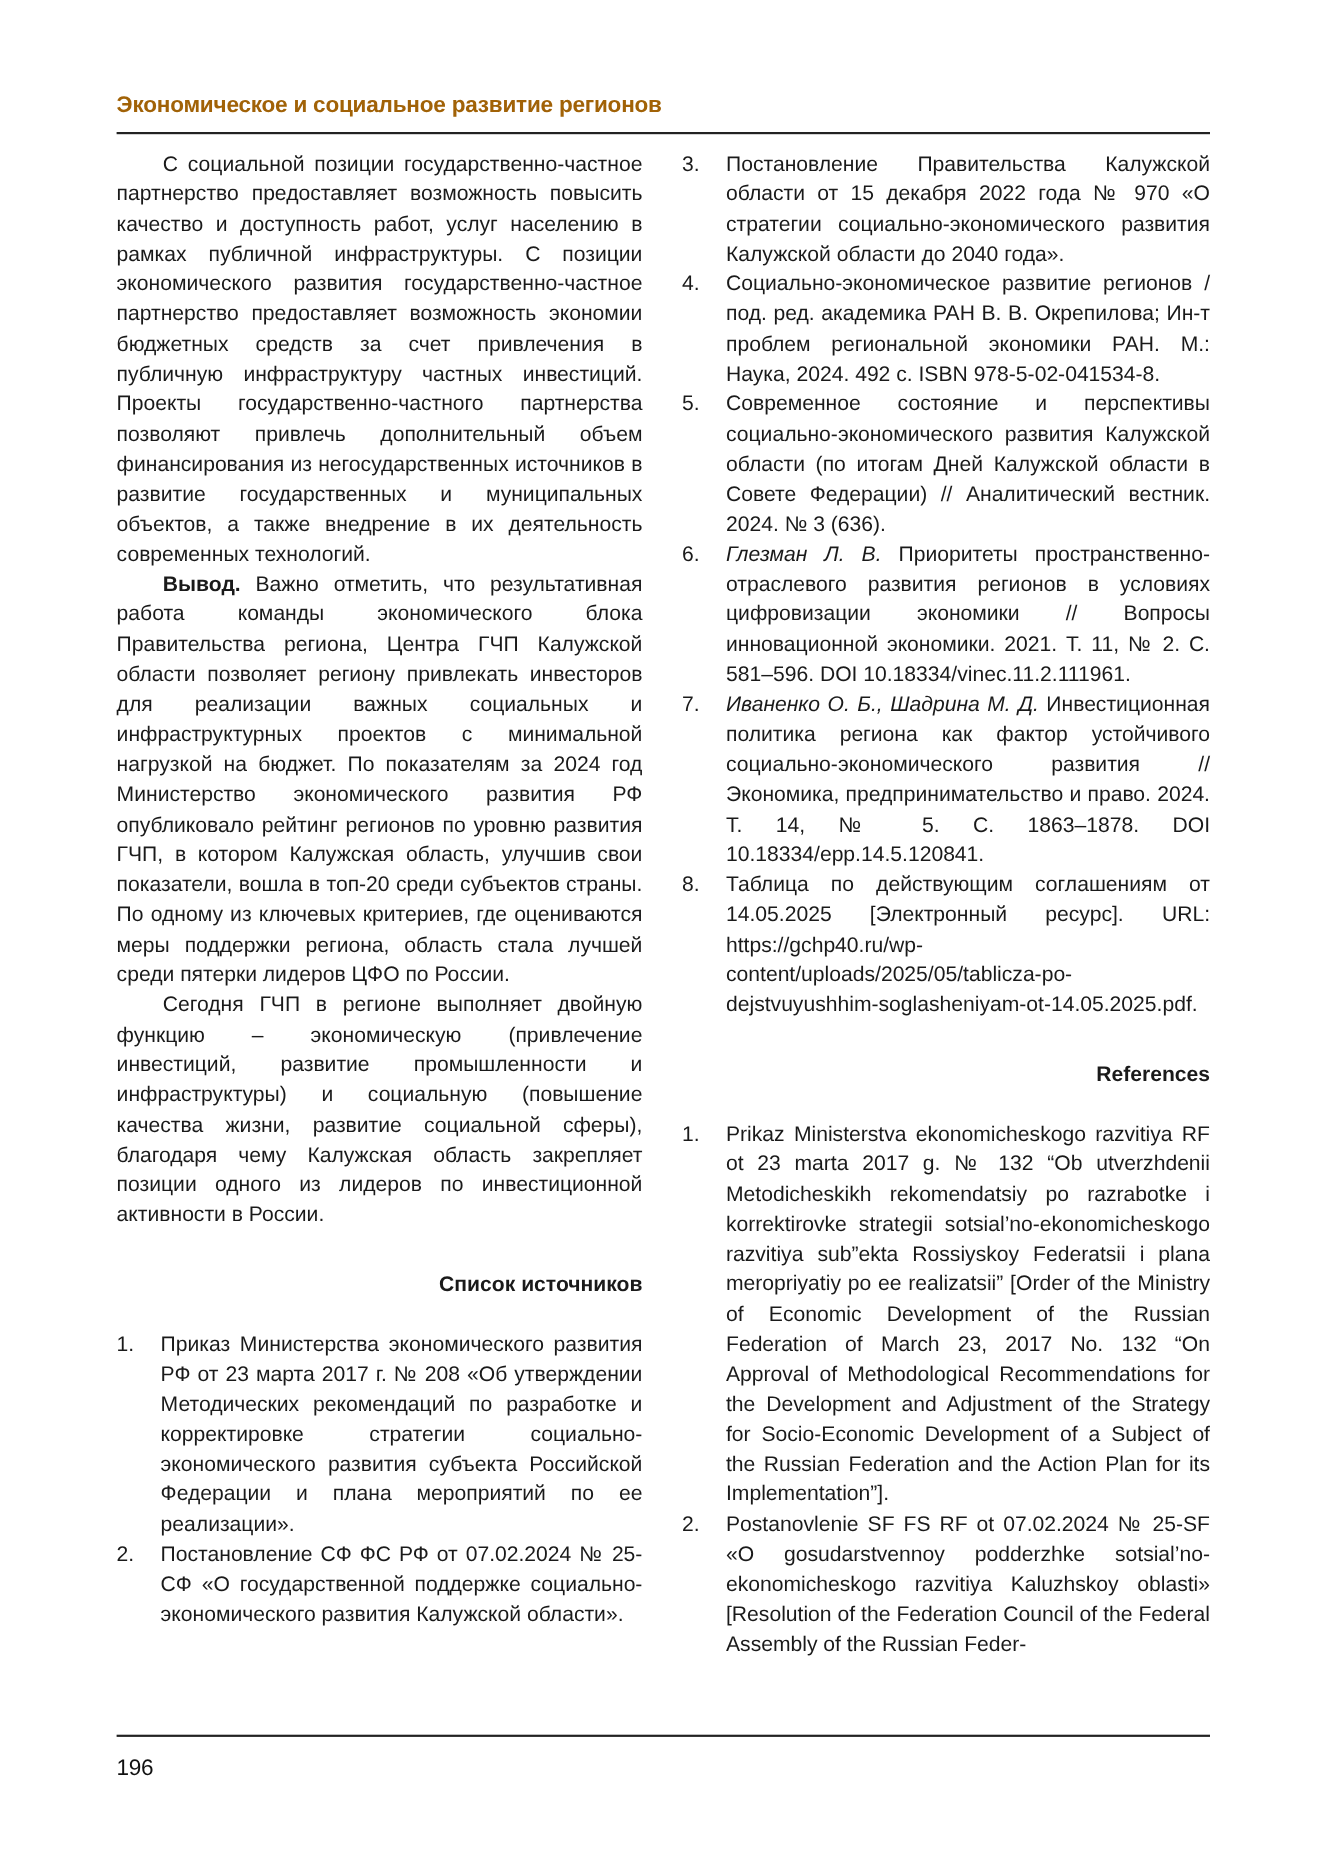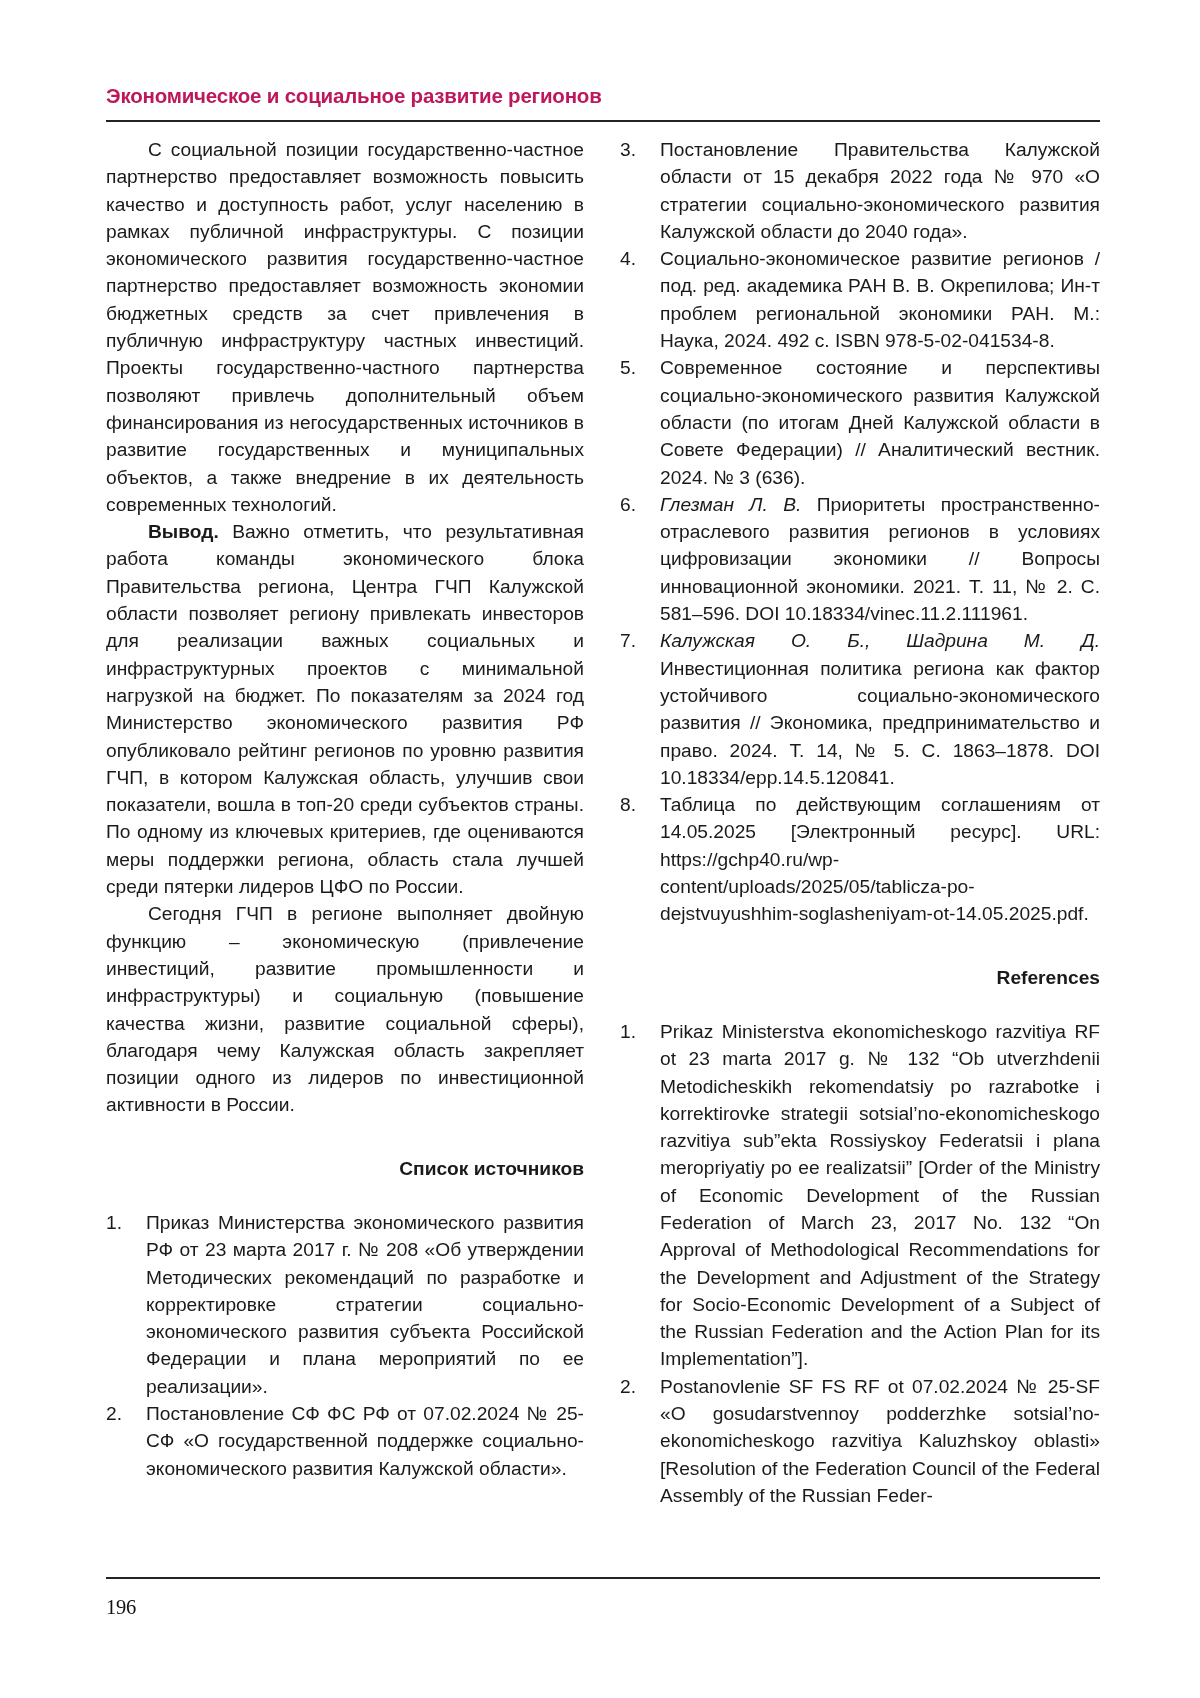--- a/index.html
+++ b/index.html
@@ -16,21 +16,21 @@
     }
     .running-header {
       position: absolute;
       left: 106px;
       top: 84px;
       width: 994px;
       font-family: "Liberation Sans", sans-serif;
       font-weight: bold;
       font-size: 20.5px;
       letter-spacing: -0.2px;
-      color: #be185d;
+      color: #a16207;
     }
     .header-rule {
       position: absolute;
       left: 106px;
       top: 120px;
       width: 994px;
       height: 2px;
       background: #222;
     }
     .column {
@@ -78,21 +78,21 @@
       top: 1577px;
       width: 994px;
       height: 2px;
       background: #222;
     }
     .footer {
       position: absolute;
       left: 106px;
       top: 1596px;
       width: 994px;
-      font-family: Liberation Serif, serif;
+      font-family: Liberation Sans, sans-serif;
       font-size: 20.5px;
       letter-spacing: -0.3px;
       display: flex;
       justify-content: space-between;
       color: #111;
     }
     .spacer-lg { height: 36px; }
     .spacer-md { height: 27px; }
   </style>
 </head>
@@ -135,21 +135,21 @@
     <li class="ref-item">
       <span class="ref-num">5.</span>
       <span>Современное состояние и перспективы социально-экономического развития Калужской области (по итогам Дней Калужской области в Совете Федерации) // Аналитический вестник. 2024. № 3 (636).</span>
     </li>
     <li class="ref-item">
       <span class="ref-num">6.</span>
       <span class="ref-authors">Глезман Л. В.</span><span> Приоритеты пространственно-отраслевого развития регионов в условиях цифровизации экономики // Вопросы инновационной экономики. 2021. Т. 11, № 2. С. 581–596. DOI 10.18334/vinec.11.2.111961.</span>
     </li>
     <li class="ref-item">
       <span class="ref-num">7.</span>
-      <span class="ref-authors">Калужская О. Б., Шадрина М. Д.</span><span> Инвестиционная политика региона как фактор устойчивого социально-экономического развития // Экономика, предпринимательство и право. 2024. Т. 14, № 5. С. 1863–1878. DOI 10.18334/epp.14.5.120841.</span>
+      <span class="ref-authors">Иваненко О. Б., Шадрина М. Д.</span><span> Инвестиционная политика региона как фактор устойчивого социально-экономического развития // Экономика, предпринимательство и право. 2024. Т. 14, № 5. С. 1863–1878. DOI 10.18334/epp.14.5.120841.</span>
     </li>
     <li class="ref-item">
       <span class="ref-num">8.</span>
       <span>Таблица по действующим соглашениям от 14.05.2025 [Электронный ресурс]. URL: https://gchp40.ru/wp-content/uploads/2025/05/tablicza-po-dejstvuyushhim-soglasheniyam-ot-14.05.2025.pdf.</span>
     </li>
   </ol>
 
   <div class="spacer-lg"></div>
   <h3 class="sec-title">References</h3>
   <div class="spacer-md"></div>

